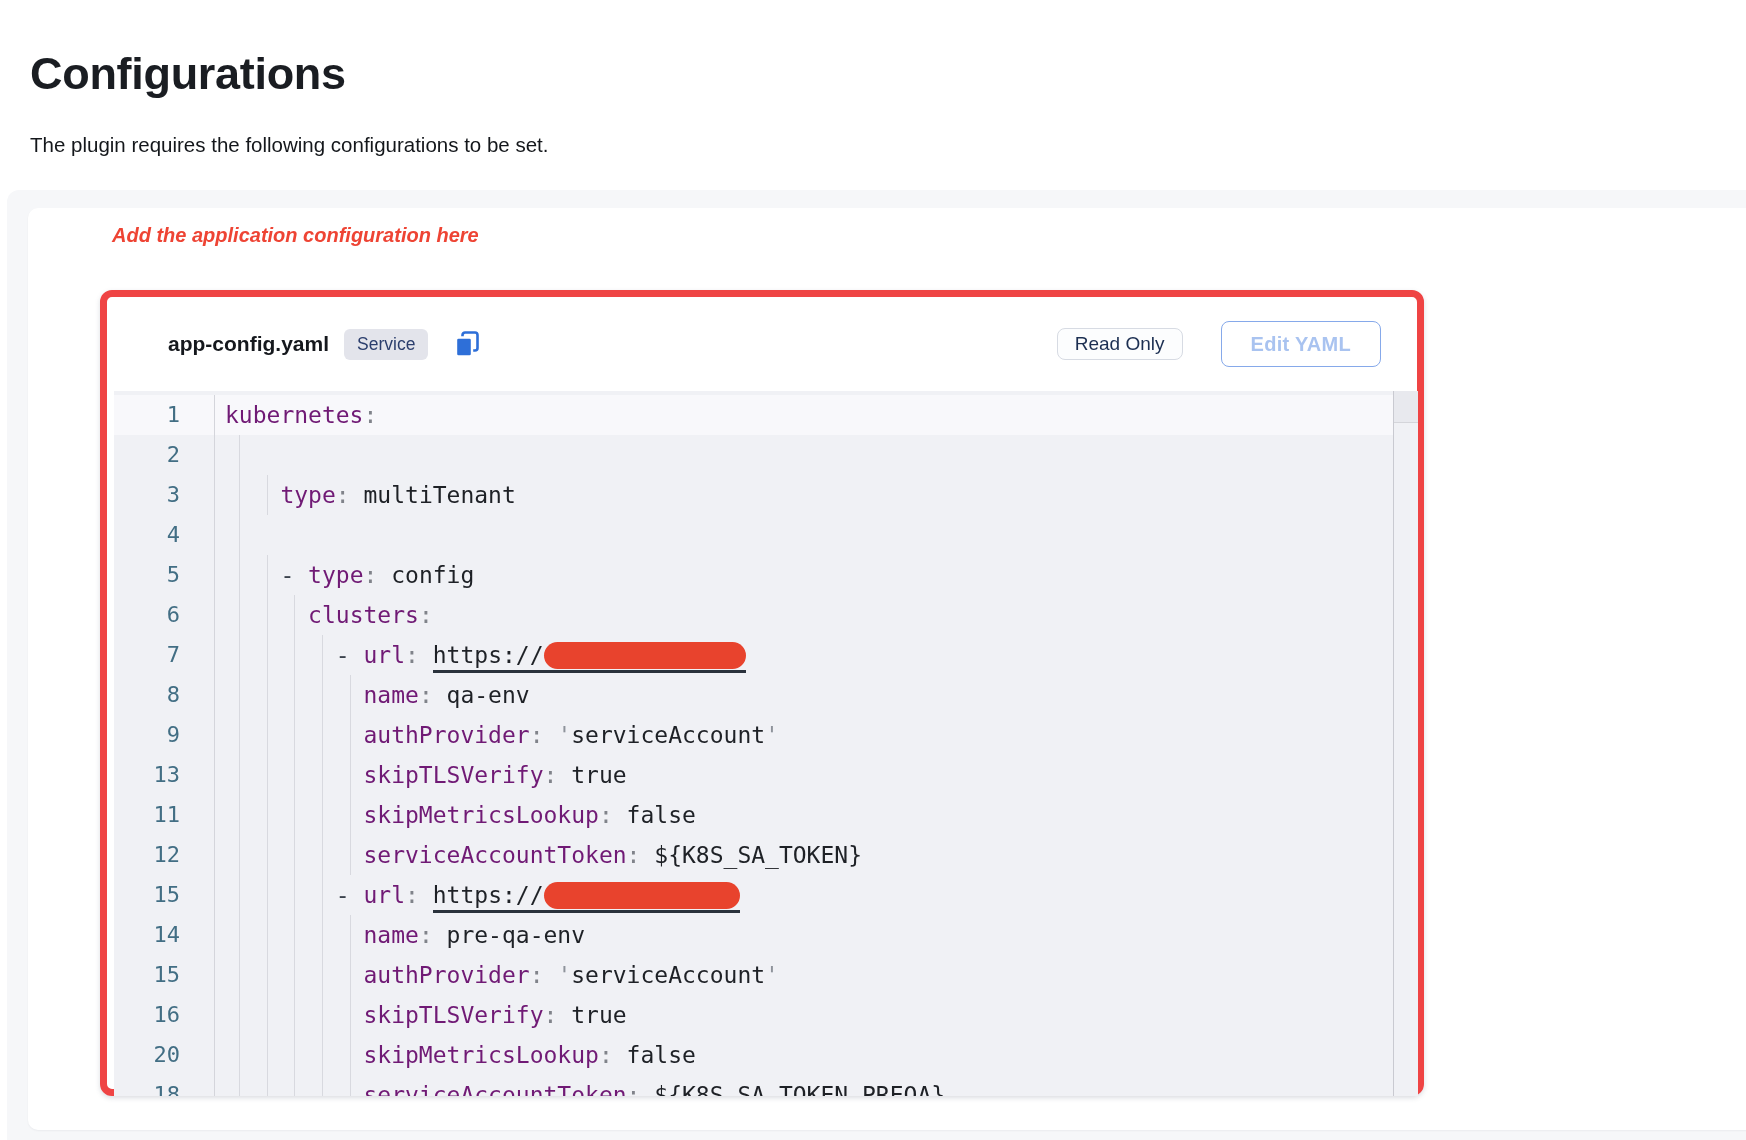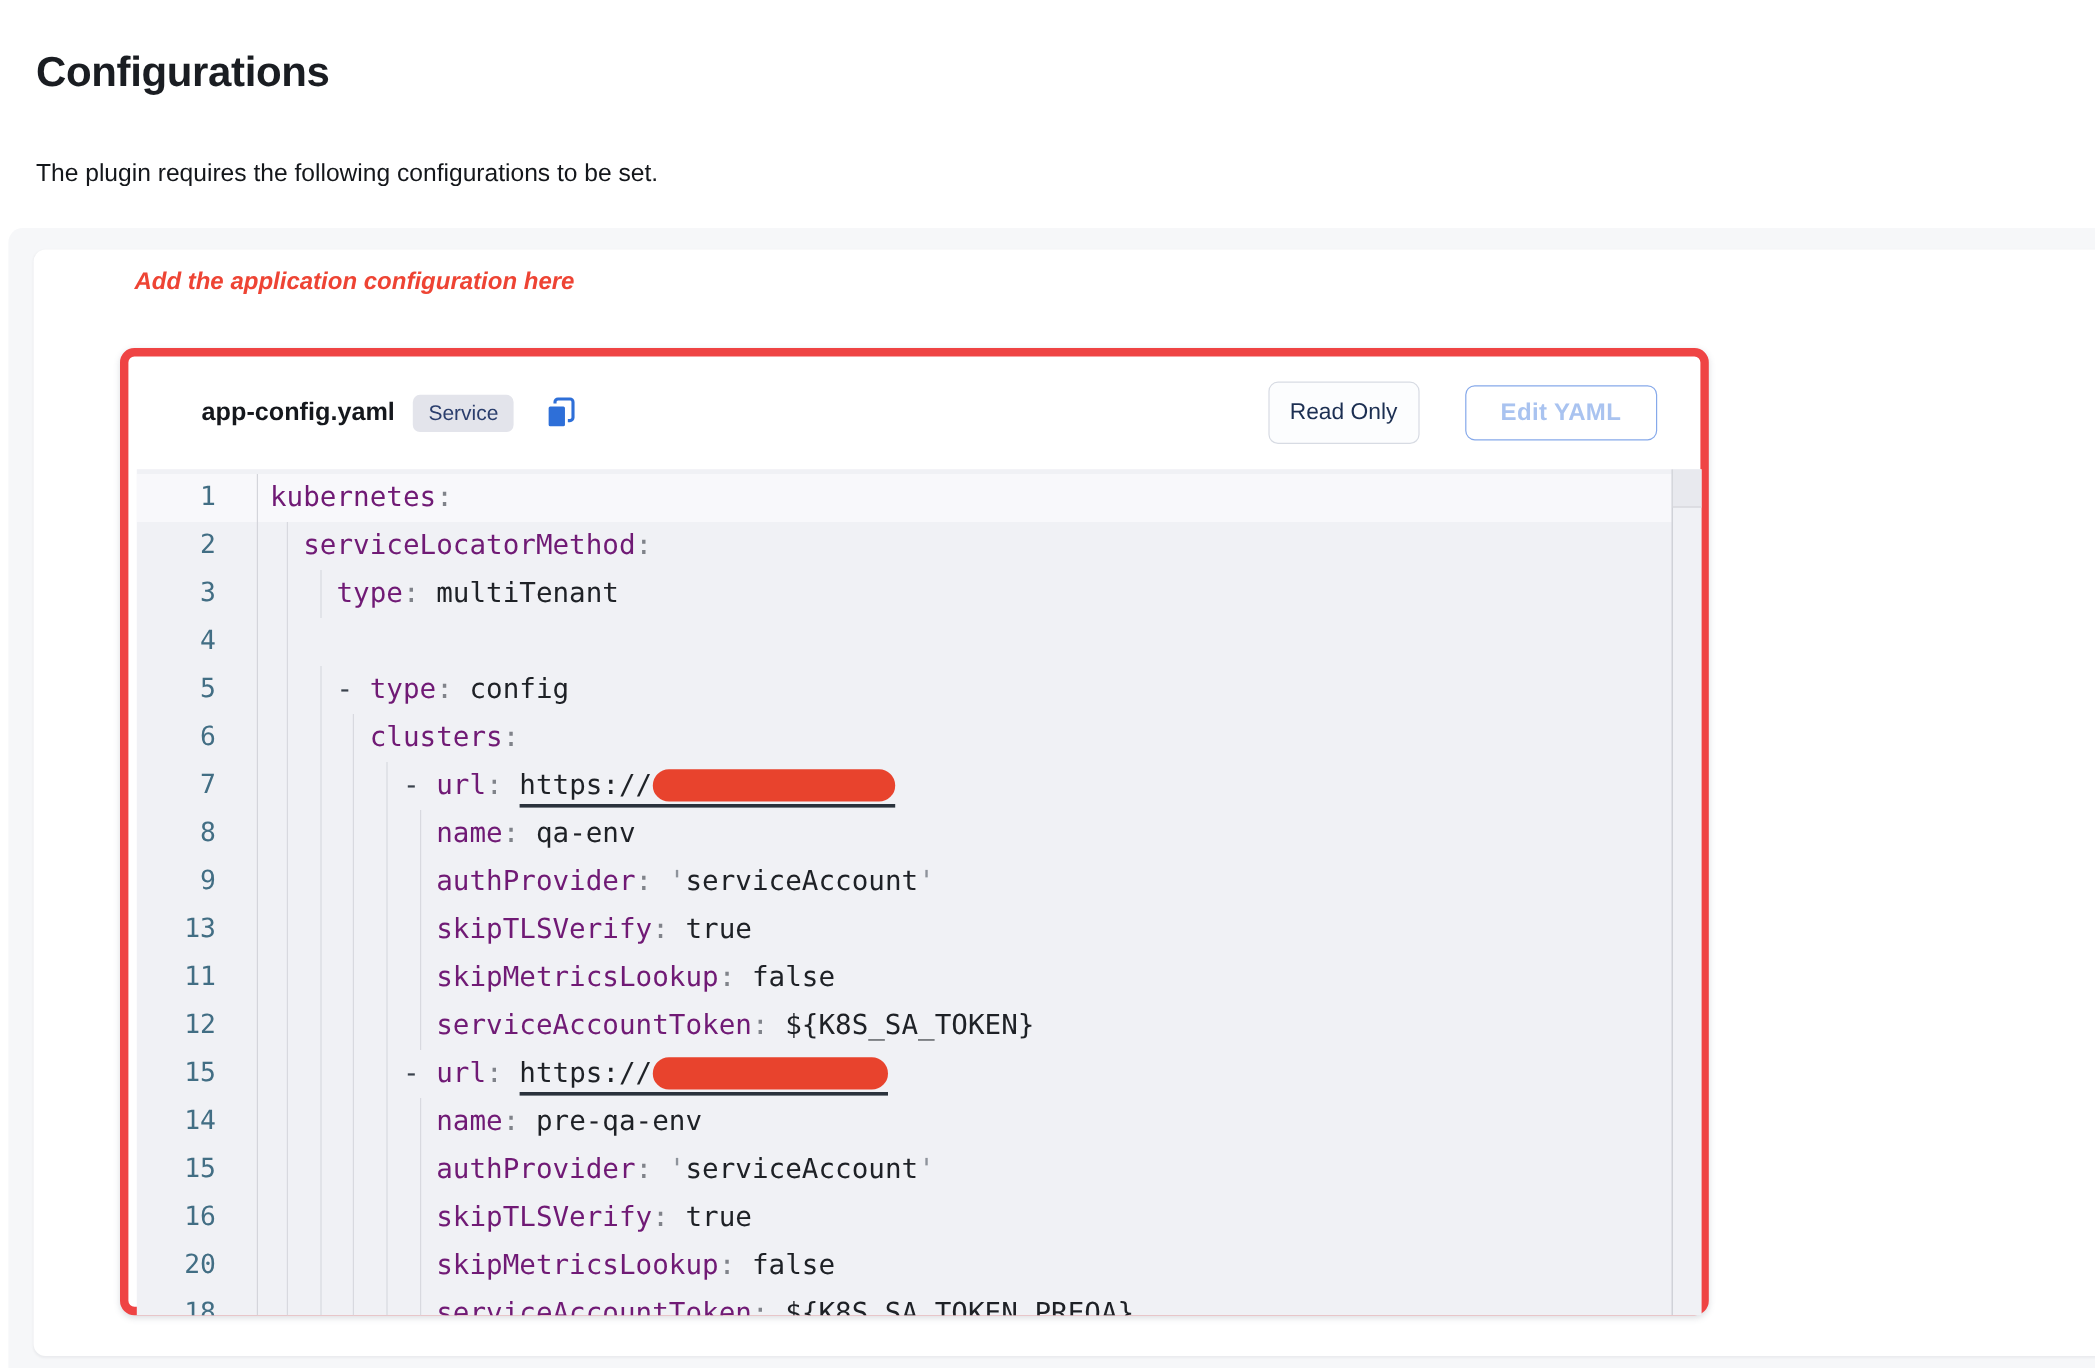--- a/index.html
+++ b/index.html
@@ -1,33 +1,33 @@
 <!DOCTYPE html>
 <html><head>
 <meta charset="utf-8">
 <style>
   html,body{margin:0;padding:0;}
   body{
     width:1746px;height:1140px;position:relative;overflow:hidden;
     background:#ffffff;font-family:"Liberation Sans",sans-serif;color:#191c20;
   }
-  .page-title{position:absolute;left:30px;top:18px;font-size:35px;font-weight:700;letter-spacing:-.3px;color:#1a1d22;}
+  .page-title{position:absolute;left:30px;top:18px;font-size:45px;font-weight:700;letter-spacing:-.3px;color:#1a1d22;}
   .page-desc{position:absolute;left:30px;top:112px;font-size:20.5px;color:#14171b;}
   .gray-container{position:absolute;left:7px;top:190px;right:-12px;bottom:-12px;background:#f6f7f9;border-radius:12px 0 0 0;}
   .card{position:absolute;left:21px;top:18px;right:0;height:922px;background:#ffffff;border-radius:10px;box-shadow:0 1px 2px rgba(16,24,40,.05);}
   .instruction{position:absolute;left:84px;top:16px;font-size:20px;font-weight:700;color:#ee4434;font-style:italic;}
   .panel{position:absolute;left:72px;top:82px;width:1324px;height:806px;background:#ffffff;
     border:7px solid #ef4444;border-radius:12px;box-sizing:border-box;box-shadow:0 2px 5px rgba(90,100,120,.22);}
   .phead{display:flex;align-items:center;height:94px;padding:0 36px 0 61px;}
   .fname{font-size:21px;font-weight:700;color:#15181d;}
   .chip{margin-left:15px;background:#e3e4eb;color:#2b3e6d;font-size:17.5px;font-weight:500;
     padding:5px 13px;border-radius:6px;line-height:1.2;}
   .copybtn{margin-left:26px;background:none;border:none;padding:0;cursor:pointer;display:flex;align-items:center;}
   .spacer{flex:1;}
-  .btn-readonly{height:52px;padding:0 17px;font-family:"Liberation Sans",sans-serif;font-size:19px;color:#1c2f52;
+  .btn-readonly{height:32px;padding:0 17px;font-family:"Liberation Sans",sans-serif;font-size:19px;color:#1c2f52;
     background:#fcfdfe;border:1px solid #d7dbe3;border-radius:8px;cursor:pointer;}
   .btn-edit{height:46px;margin-left:38px;padding:0 29px;font-family:"Liberation Sans",sans-serif;font-size:20px;font-weight:700;
     letter-spacing:.3px;color:#a9c3f0;background:#ffffff;border:1.5px solid #86a9ea;border-radius:8px;cursor:pointer;}
   .editor{position:absolute;left:7px;top:94px;width:1304px;height:705px;background:#f0f1f5;overflow:hidden;}
   .code-lines{position:absolute;left:0;top:0;right:25px;padding-top:4px;}
   .crow{display:flex;height:40px;line-height:40px;font-family:"DejaVu Sans Mono",monospace;font-size:23px;position:relative;}
   .crow.active{background:#f8f8fb;}
   .lnum{flex:0 0 101px;width:101px;box-sizing:border-box;text-align:right;padding-right:34px;
     border-right:1px solid #d4d5db;color:#426e84;font-size:22px;}
   .ccode{position:relative;flex:1;white-space:pre;padding-left:10px;overflow:hidden;}
@@ -69,21 +69,21 @@
       </div>
 
       <div class="editor">
         <div class="code-lines">
             <div class="crow active">
               <div class="lnum">1</div>
               <div class="ccode"><span><span class="tk-key">kubernetes</span><span class="tk-punc">:</span></span></div>
             </div>
             <div class="crow">
               <div class="lnum">2</div>
-              <div class="ccode"><span class="iguide" style="left: calc(1ch + 10px);"></span><span>  <span class="tk-key">serviceLocatorMethod</span><span class="tk-punc">:</span></span></div>
+              <div class="ccode"><span class="iguide" style="left: calc(1ch + 10px);"></span></div>
             </div>
             <div class="crow">
               <div class="lnum">3</div>
               <div class="ccode"><span class="iguide" style="left: calc(1ch + 10px);"></span><span class="iguide" style="left: calc(3ch + 10px);"></span><span>    <span class="tk-key">type</span><span class="tk-punc">:</span><span class="tk-val"> multiTenant</span></span></div>
             </div>
             <div class="crow">
               <div class="lnum">4</div>
               <div class="ccode"><span class="iguide" style="left: calc(1ch + 10px);"></span></div>
             </div>
             <div class="crow">

